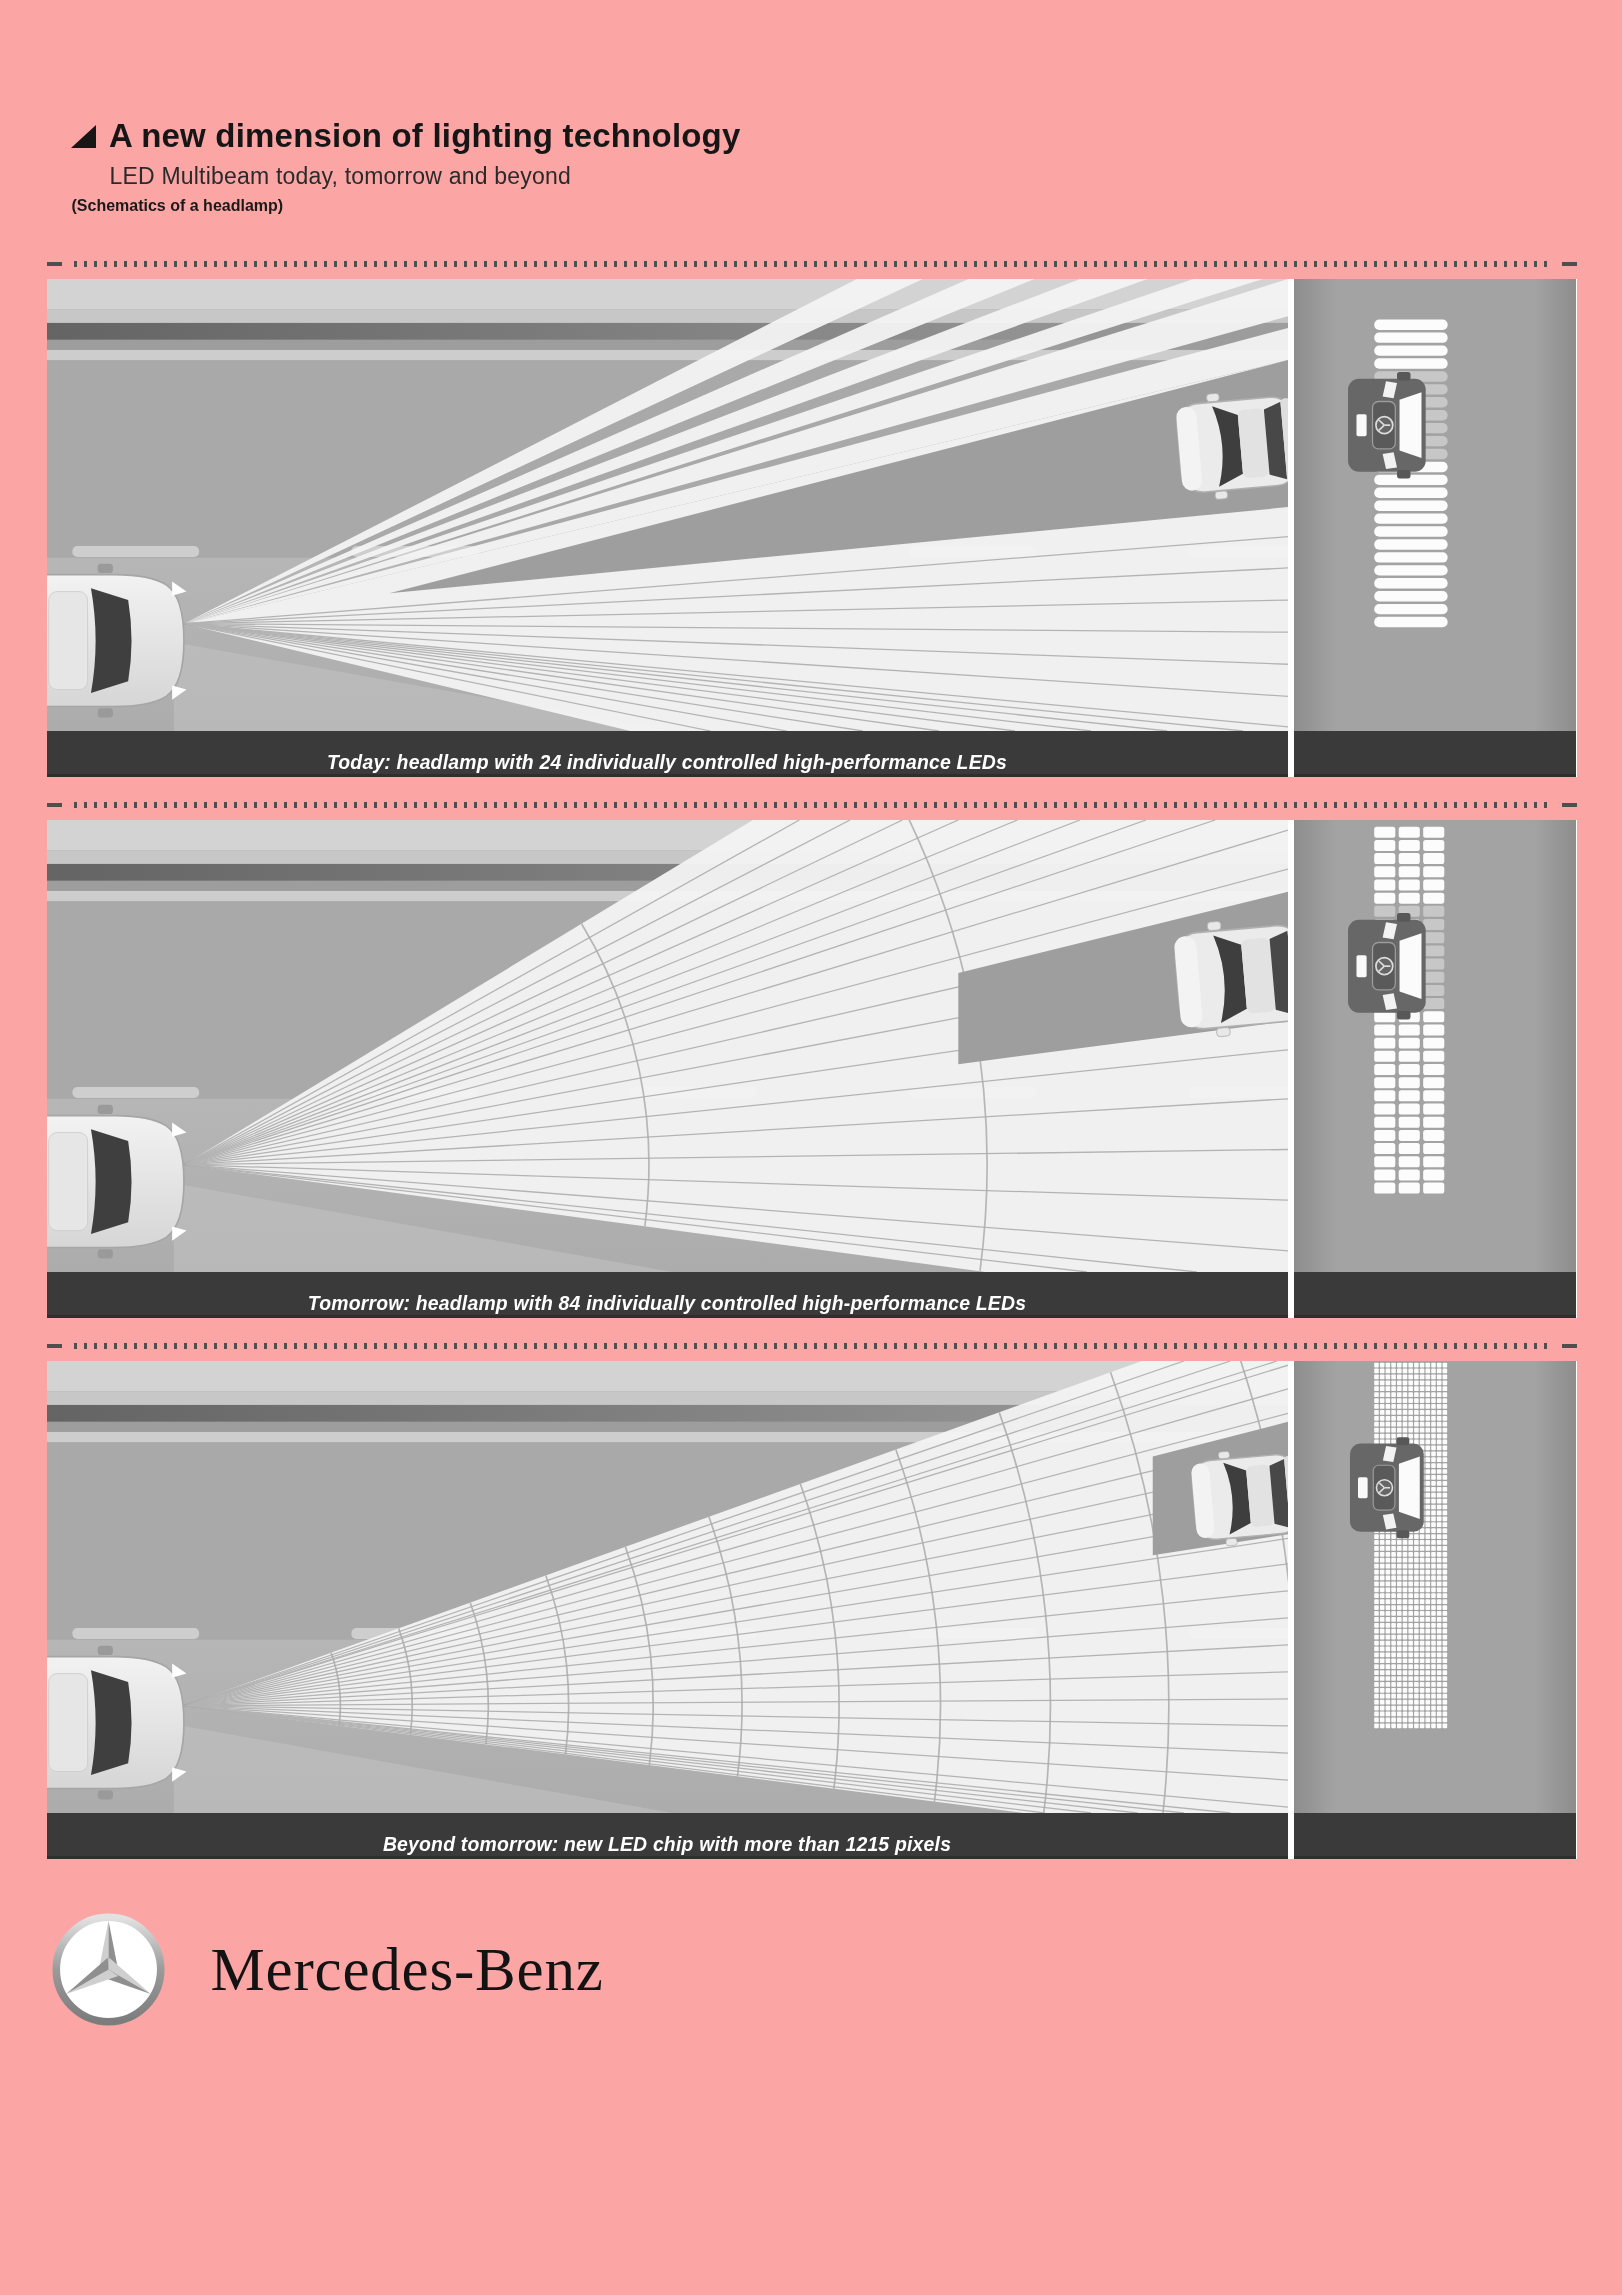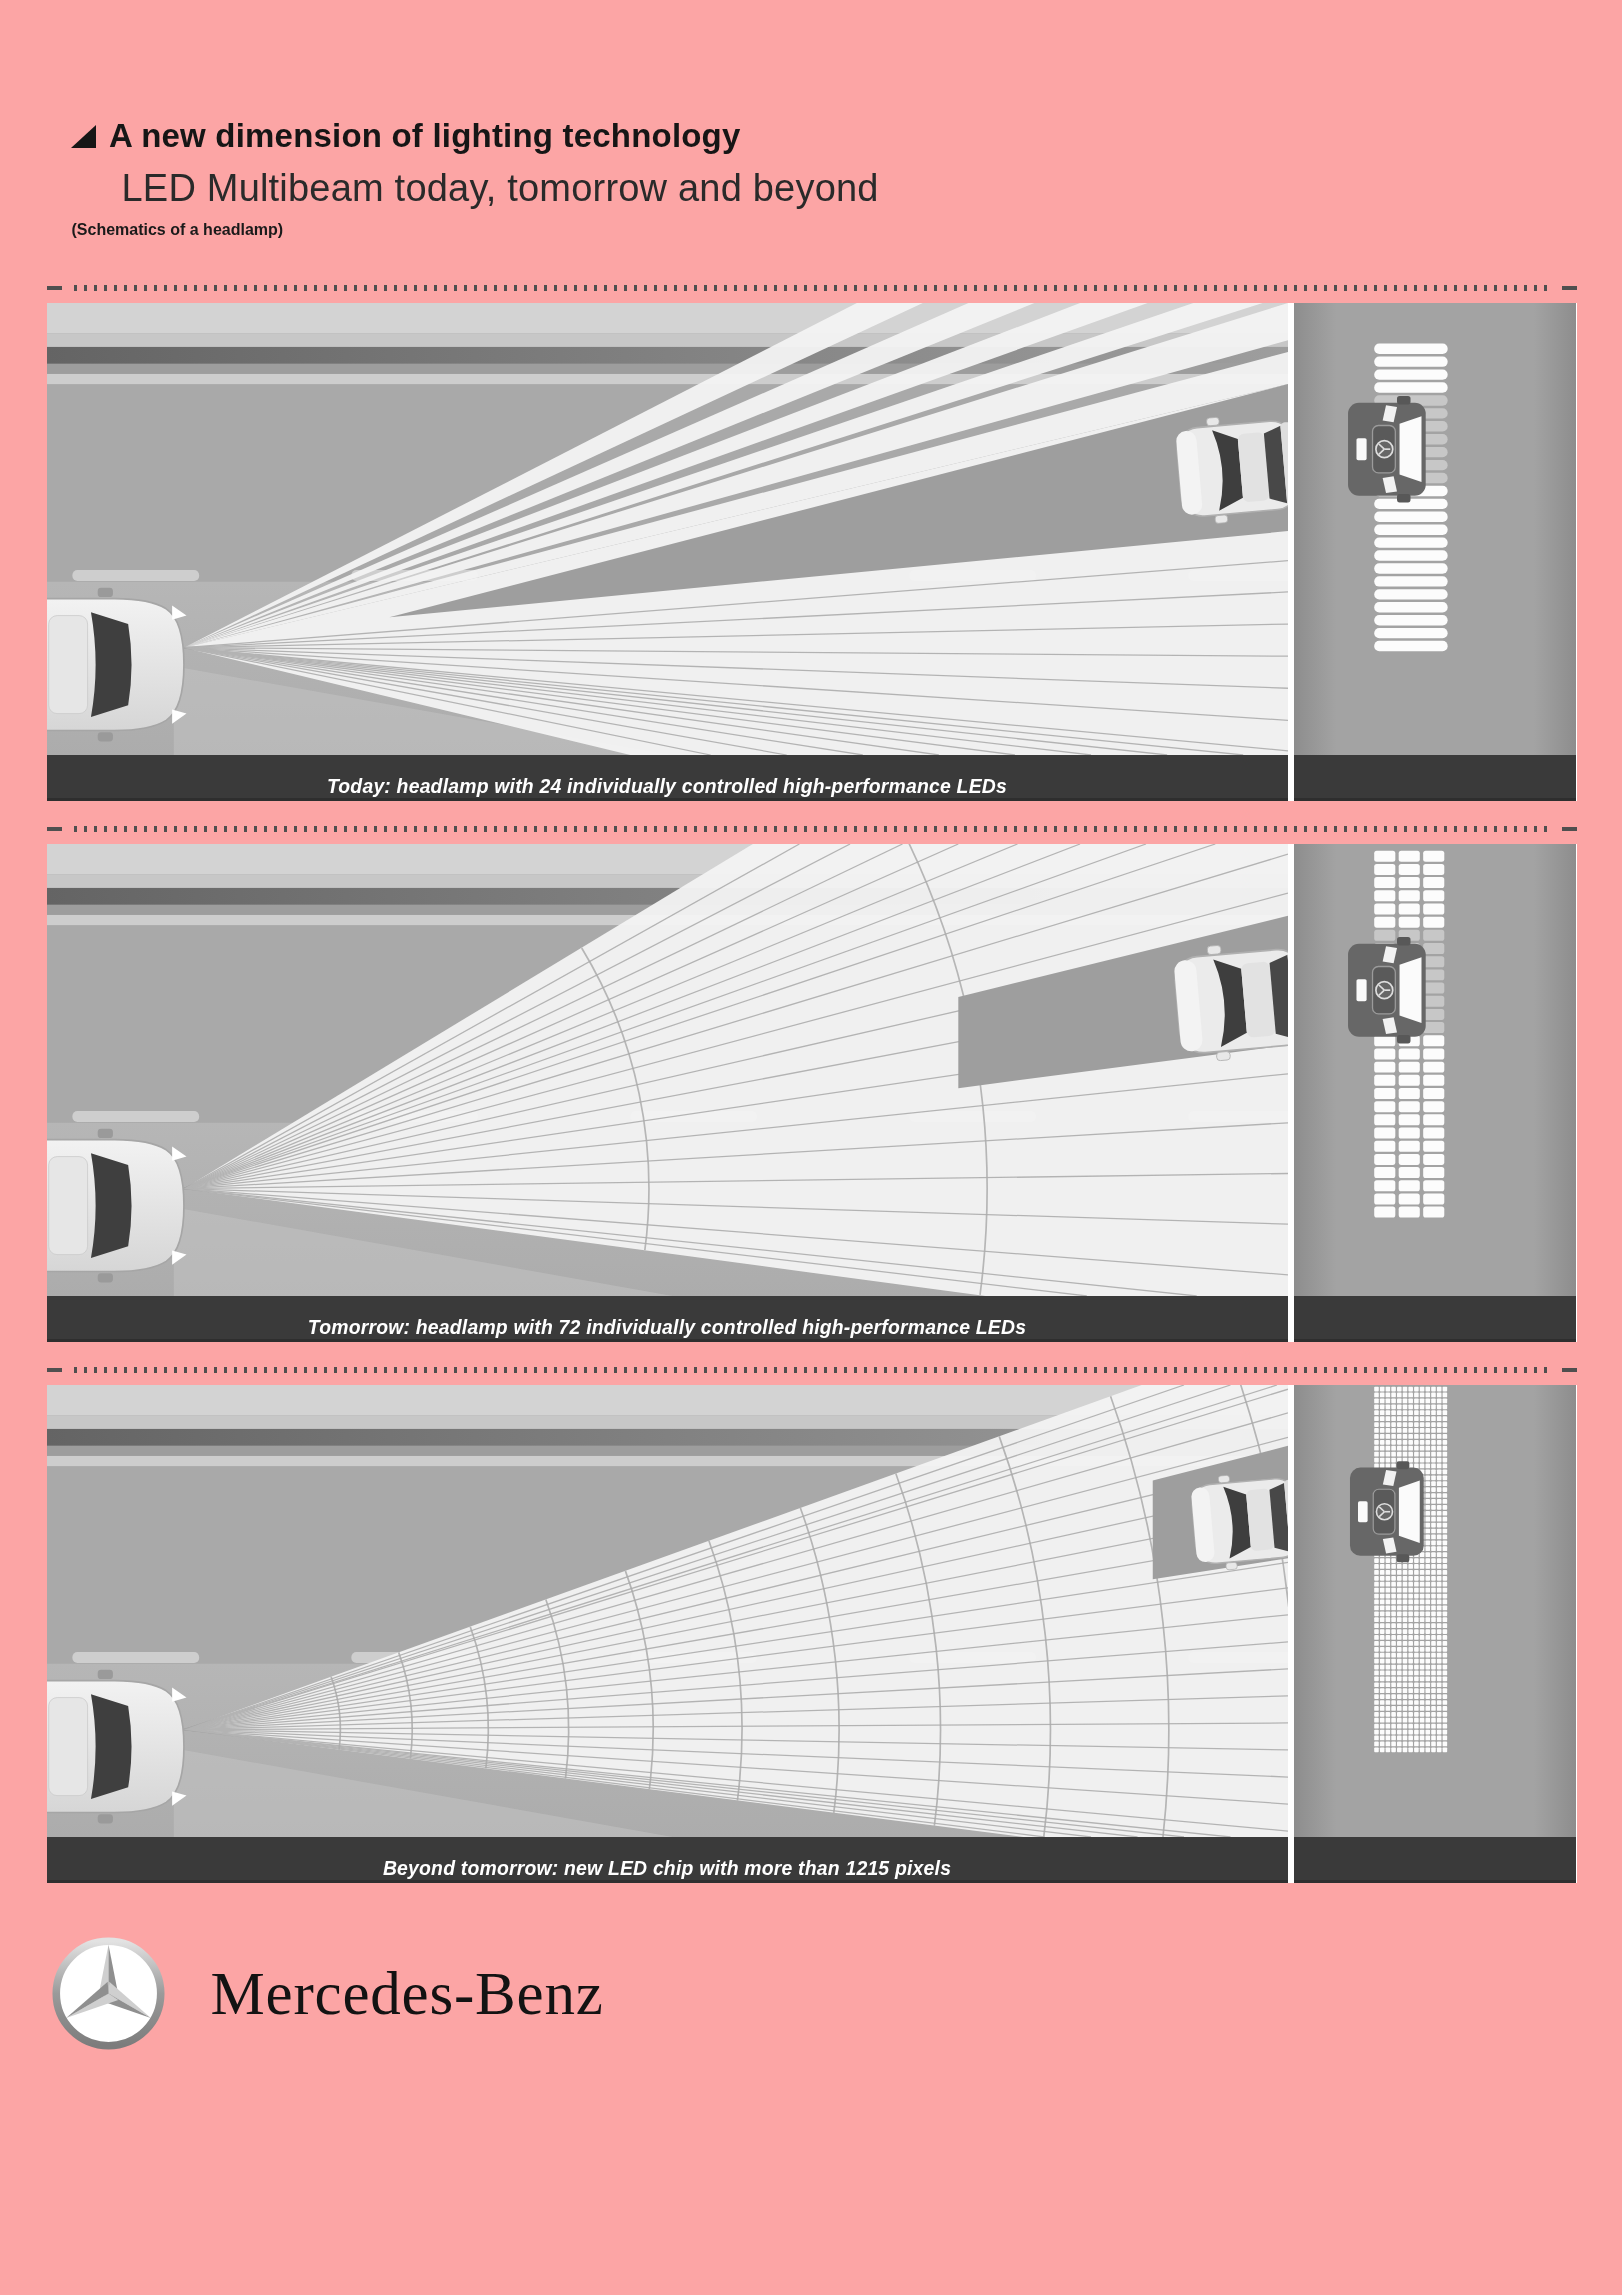--- a/index.html
+++ b/index.html
@@ -17,21 +17,21 @@
   .tri-marker{
     width:0;height:0;margin-top:10px;
     border-left:25px solid transparent;
     border-bottom:23px solid #161616;
   }
   .page-title{
     font-size:33px;line-height:41px;font-weight:bold;color:#161616;margin:0;
     letter-spacing:0.2px;
   }
   .page-subtitle{
-    font-size:38px;line-height:41px;font-weight:400;color:#2a2a2a;margin:12px;
+    font-size:23px;line-height:41px;font-weight:400;color:#2a2a2a;margin:0;
     padding-left:63px;letter-spacing:0.2px;
   }
   .page-note{
     font-size:16px;font-weight:bold;color:#1a1a1a;
     padding-left:25px;
   }
   
   .dotline{
     position:relative;height:6px;margin:0 0 12px 0;
   }
@@ -433,21 +433,21 @@
               <g stroke="#dddddd" stroke-width="2">
                 <circle cx="0" cy="3" r="10" fill="#666666"></circle>
                 <line x1="0" y1="3" x2="0" y2="-4"></line>
                 <line x1="0" y1="3" x2="6.1" y2="9.5"></line>
                 <line x1="0" y1="3" x2="-6.1" y2="9.5"></line>
               </g>
               <rect x="-13" y="24" width="26" height="12" rx="2" fill="#fafafa"></rect>
             </g>
           </svg>
         <div class="caption">
-          <span>Tomorrow: headlamp with 72 individually controlled high-performance LEDs</span>
+          <span>Tomorrow: headlamp with 84 individually controlled high-performance LEDs</span>
         </div>
         <div class="caption-ext"></div>
       </div>
     </section>
 
     <section class="panel">
       <div class="dotline">
           <div class="dots"></div>
         </div>
       <div class="panel-grid">

